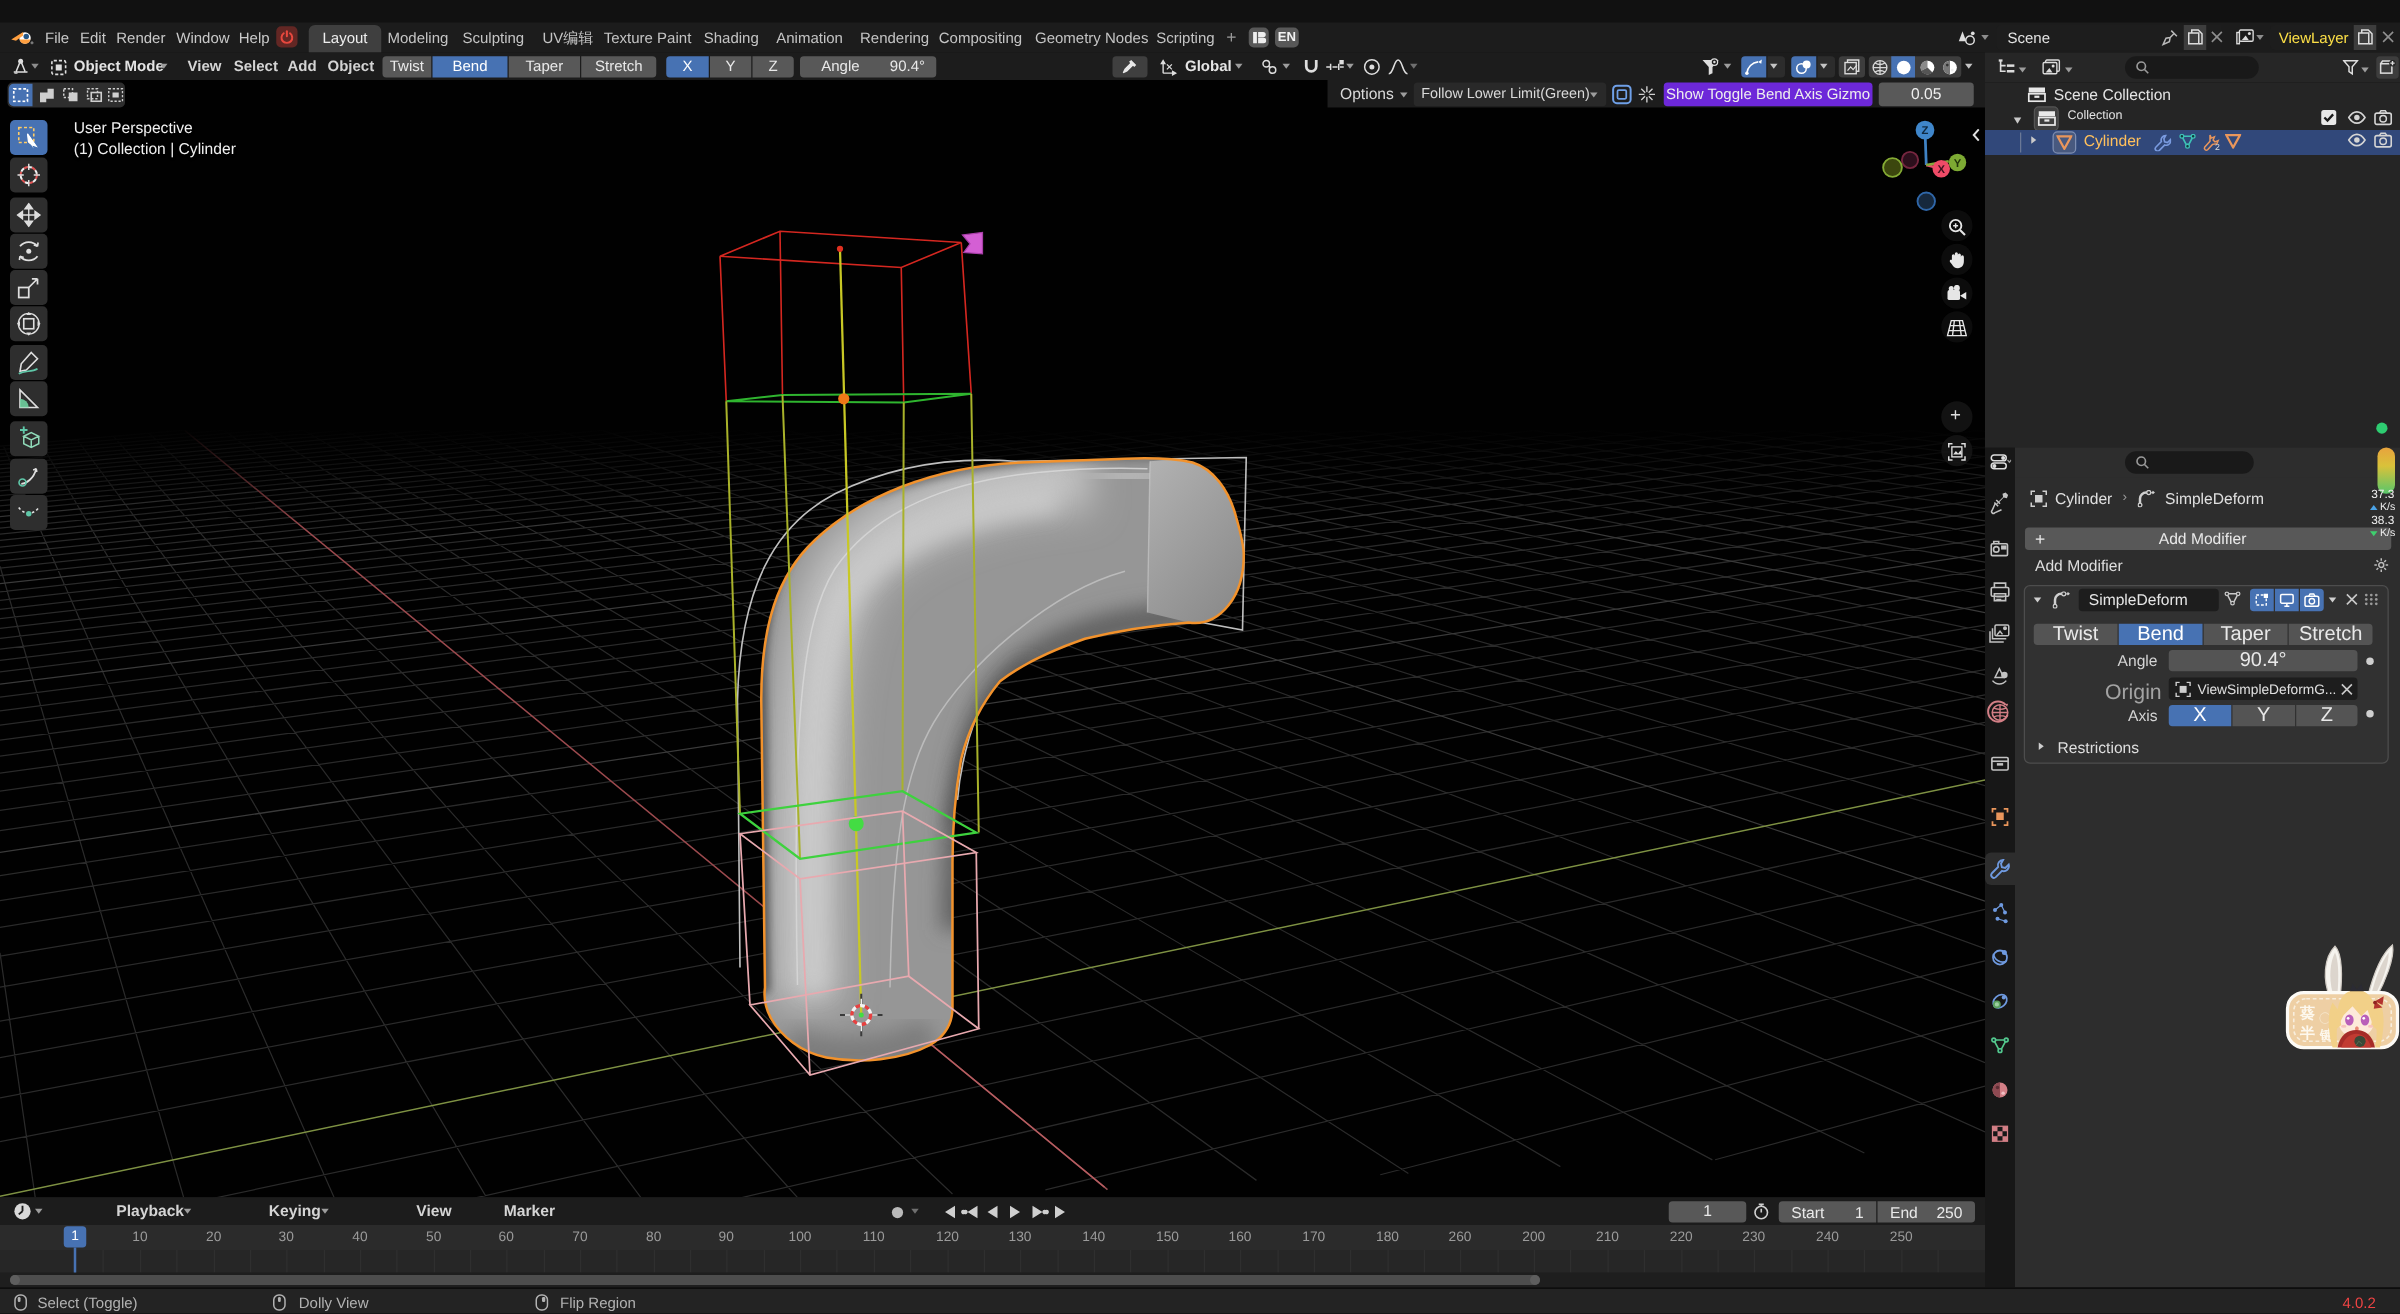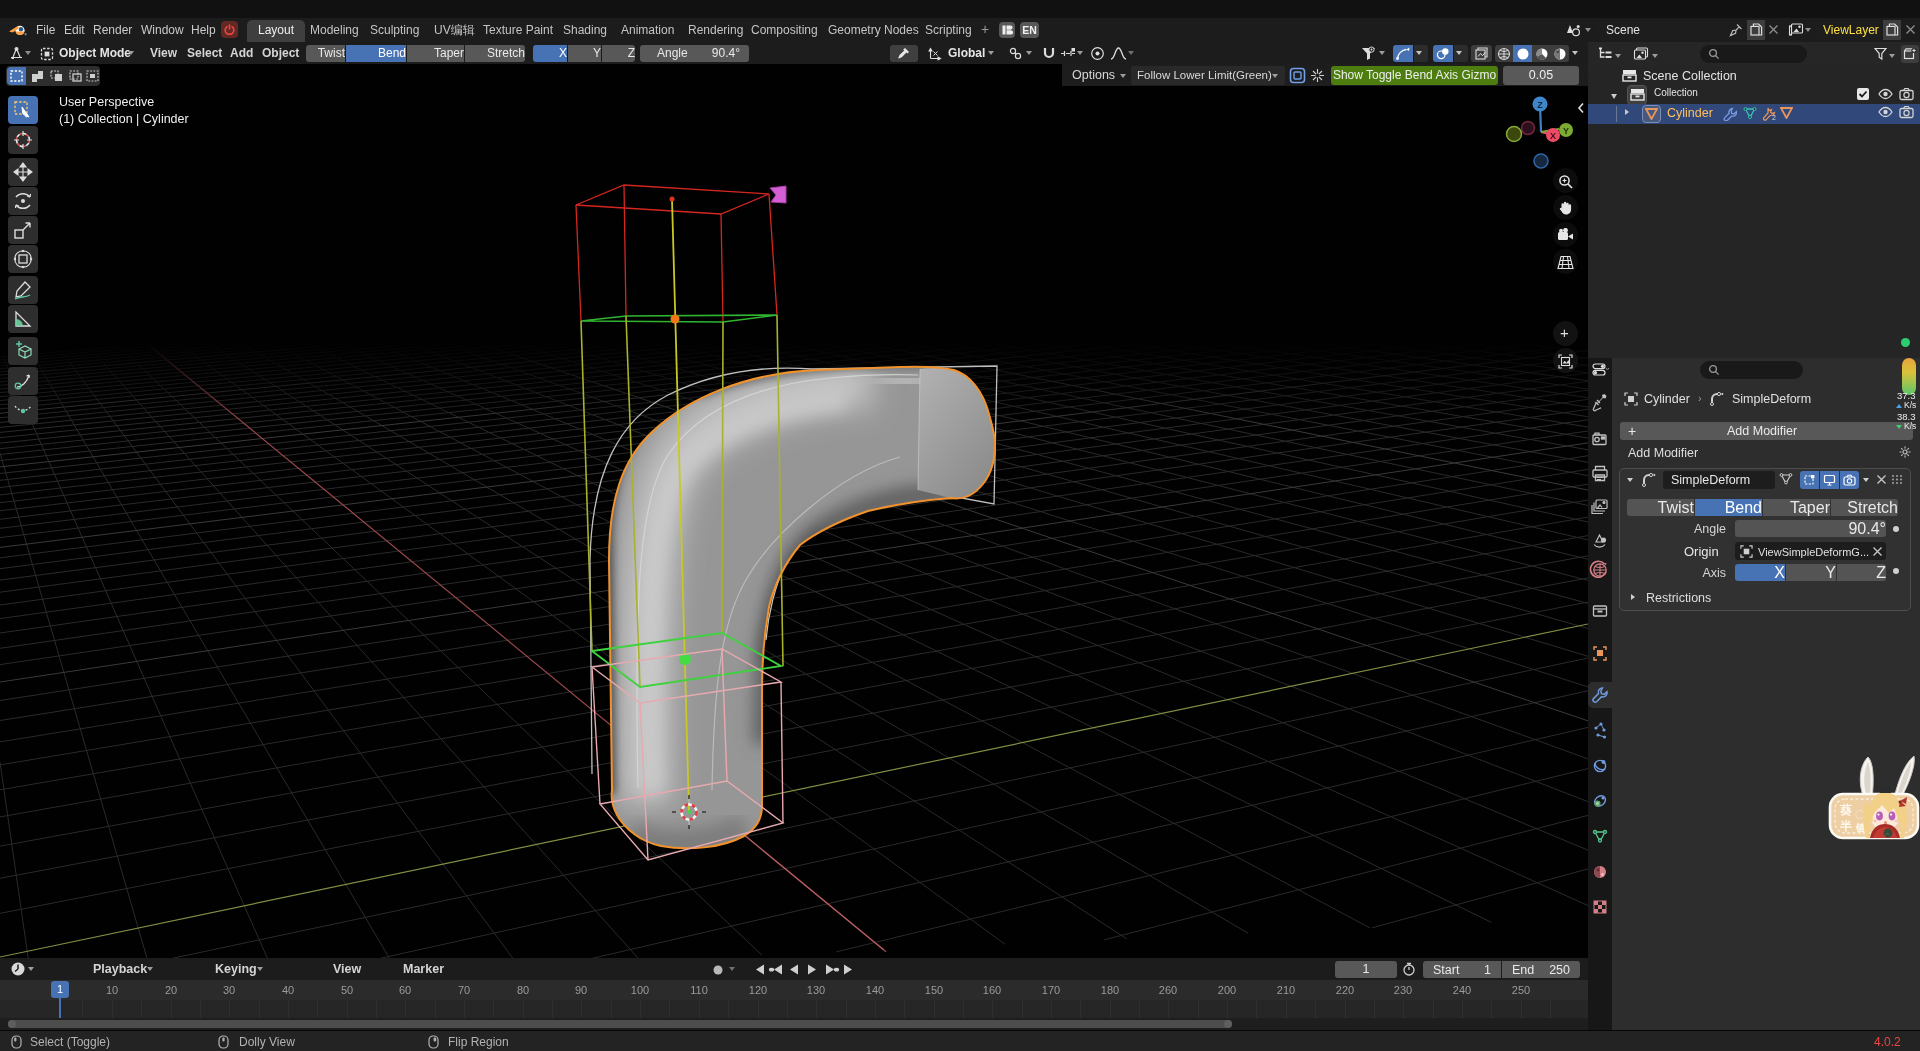--- a/index.html
+++ b/index.html
@@ -11,21 +11,21 @@
 #titlebar .tt { position:absolute; left:33px; top:2px; }
 
 .winbtn { position:absolute; top:0px; width:14px; height:14px; color:#e6e6e6; }
 
 #menubar { left:0; top:18px; width:1920px; height:24px; background:#1c1c1c; color:#c9c9c9; font-size:12px; }
 .mitem { position:absolute; top:4.5px; }
 .tab { position:absolute; top:2px; height:22px; line-height:21px; padding:0; border-radius:5px 5px 0 0; color:#c4c4c4; white-space:nowrap; }
 .tab.active { background:#3f3f3f; color:#eee; }
 
 #vphead { left:0; top:42px; width:1588px; height:22px; background:#1c1c1c; color:#dcdcdc; font-size:12px; }
-.hbtn { position:absolute; top:2.5px; height:17px; line-height:17px; text-align:right; background:#585858; color:#e9e9e9; }
+.hbtn { position:absolute; top:2.5px; height:17px; line-height:17px; text-align:center; background:#585858; color:#e9e9e9; }
 .hbtn.blue { background:#4772b3; color:#fff; }
 .htext { position:absolute; top:4px; color:#d4d4d4;font-weight:bold; }
 
 #outliner { left:1588px; top:66px; width:332px; height:292px; background:#252525; }
 #outlhead { left:1588px; top:42px; width:332px; height:24px; background:#262626; }
 #props { left:1588px; top:358px; width:332px; height:672px; background:#2d2d2d; }
 #ptabs { left:1588px; top:358px; width:24px; height:672px; background:#171717; }
 
 #timeline { left:0; top:958px; width:1588px; height:72px; background:#242424; }
 #tlhead { position:absolute; left:0; top:0; width:1588px; height:22px; background:#1c1c1c; color:#d4d4d4; font-size:12.5px; }
@@ -159,21 +159,21 @@
   <span class="abs" style="left:1137px;top:4.5px;font-size:11.5px;color:#d9d9d9">Follow Lower Limit(Green)</span>
   <i class="td" style="left:1272px;top:10px;border-top-color:#9d9d9d;border-top-width:4.5px"></i>
   <svg class="icon" style="left:1289px;top:3px" width="17" height="17" viewBox="0 0 17 17">
         <rect x="1.5" y="1.5" width="14" height="14" rx="3" fill="none" stroke="#6fa0e8" stroke-width="1.6"></rect>
         <rect x="5" y="5" width="7" height="7" rx="1" fill="none" stroke="#6fa0e8" stroke-width="1.4"></rect>
       </svg>
   <svg class="icon" style="left:1310px;top:4px" width="15" height="15" viewBox="0 0 15 15">
         <path d="M7.5 1 v13 M1 7.5 h13 M3 3 l9 9 M12 3 l-9 9" stroke="#d0d0d0" stroke-width="1.1"></path>
         <circle cx="7.5" cy="7.5" r="2" fill="#1d1d1d"></circle>
       </svg>
-  <span class="abs" style="left:1331px;top:1.5px;width:167px;font-size:12px !important;height:19px;background:#4d7c0f;border-radius:3px;color:#eee;font-size:12.5px;text-align:center;line-height:19px;white-space:nowrap;">Show Toggle Bend Axis Gizmo</span>
+  <span class="abs" style="left:1331px;top:1.5px;width:167px;font-size:12px !important;height:19px;background:#6d28d9;border-radius:3px;color:#eee;font-size:12.5px;text-align:center;line-height:19px;white-space:nowrap;">Show Toggle Bend Axis Gizmo</span>
   <span class="abs" style="left:1503px;top:1.5px;width:76px;height:19px;background:#595959;border-radius:3px;color:#eee;font-size:12.5px;text-align:center;line-height:19px;">0.05</span>
 
   <span class="abs" style="left:59px;top:31px;font-size:12.5px;color:#f0f0f0;text-shadow:0 1px 2px #000;">User Perspective</span>
   <span class="abs" style="left:59px;top:48px;font-size:12.5px;color:#f0f0f0;text-shadow:0 1px 2px #000;">(1) Collection | Cylinder</span>
 
   <div class="abs" style="left:8px;top:32px;width:30px;height:28px;background:#4772b3;border-radius:4px;"></div>
   <svg class="icon" style="left:14px;top:37px" width="18" height="18" viewBox="0 0 18 18">
         <rect x="1" y="1" width="12" height="12" fill="none" stroke="#ffcc66" stroke-width="1.3" stroke-dasharray="2.4 1.8"></rect>
         <path d="M8 6 L15 16 L11 15 L13 18 Z" fill="#fff"></path>
         <path d="M8 6 L15 16 L11.5 14.8 L8.8 12.5 Z" fill="#fff" stroke="#fff"></path>
@@ -649,21 +649,21 @@
         </g>
       </svg>
 
     <span class="hbtn" style="top:141px;left:39px;width:67px;border-radius:3px 0 0 3px;background:#545454">Twist</span>
     <span class="hbtn blue" style="top:141px;left:107px;width:67px;">Bend</span>
     <span class="hbtn" style="top:141px;left:175px;width:67px;background:#545454">Taper</span>
     <span class="hbtn" style="top:141px;left:243px;width:67px;border-radius:0 3px 3px 0;background:#545454">Stretch</span>
     <span class="abs" style="left:96px;top:164px;width:42px;text-align:right;font-size:12.5px;color:#d4d4d4">Angle</span>
     <span class="hbtn" style="top:162px;left:147px;width:151px;border-radius:3px;background:#545454">90.4°</span>
     <span class="abs" style="left:305px;top:168px;width:6px;height:6px;border-radius:50%;background:#cfcfcf"></span>
-    <span class="abs" style="left:96px;top:186px;width:42px;text-align:left;font-size:13px;color:#e5e5e5">Origin</span>
+    <span class="abs" style="left:96px;top:186px;width:42px;text-align:left;font-size:17px;color:#a3a3a3">Origin</span>
     <span class="dfield" style="left:147px;top:184px;width:151px;height:18px;"></span>
     <svg class="icon" style="left:152px;top:187px" width="13" height="13" viewBox="0 0 14 14">
         <path d="M1 4 v-3 h3 M10 1 h3 v3 M13 10 v3 h-3 M4 13 h-3 v-3" stroke="#cfcfcf" stroke-width="1.2" fill="none"></path>
         <rect x="4" y="4" width="6" height="6" fill="#cfcfcf"></rect>
       </svg>
     <span class="abs" style="left:170px;top:187.5px;font-size:11px;color:#e0e0e0">ViewSimpleDeformG...</span>
     <svg class="icon" style="left:284px;top:188px" width="11" height="11" viewBox="0 0 11 11">
         <path d="M1.5 1.5 L9.5 9.5 M9.5 1.5 L1.5 9.5" stroke="#c9c9c9" stroke-width="1.3"></path>
       </svg>
     <span class="abs" style="left:96px;top:208px;width:42px;text-align:right;font-size:12.5px;color:#d4d4d4">Axis</span>

